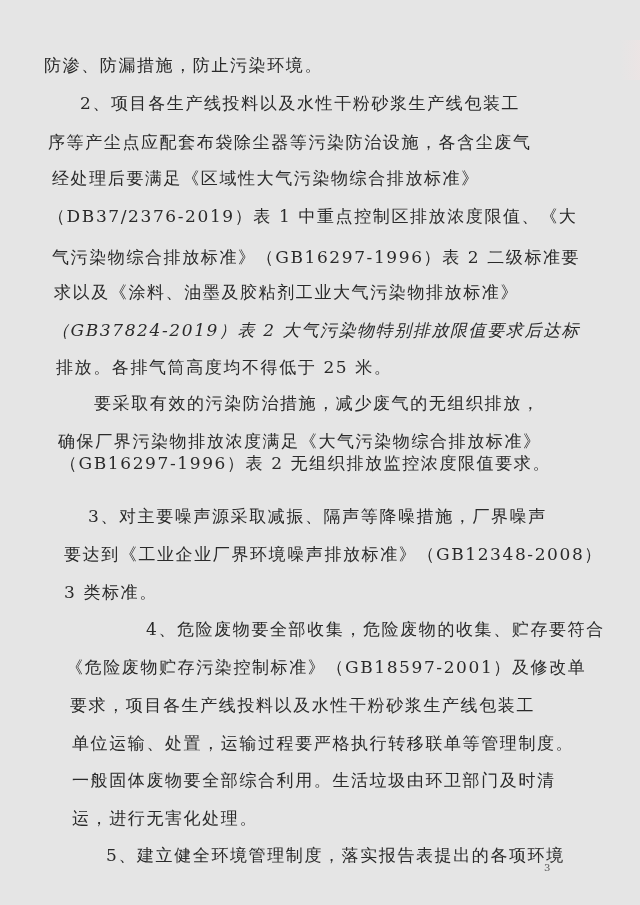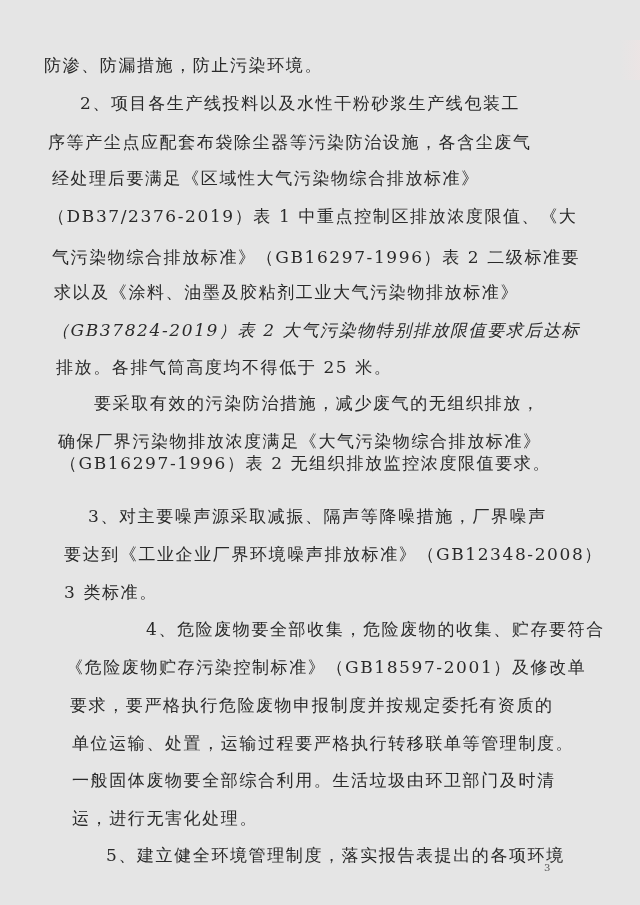--- a/index.html
+++ b/index.html
@@ -57,20 +57,20 @@
       <div class="line" style="left: 52px; top: 319px; font-style: italic;">（GB37824-2019）表 2 大气污染物特别排放限值要求后达标</div>
       <div class="line" style="left: 56px; top: 356px;">排放。各排气筒高度均不得低于 25 米。</div>
       <div class="line" style="left: 94px; top: 392px;">要采取有效的污染防治措施，减少废气的无组织排放，</div>
       <div class="line" style="left: 58px; top: 430px;">确保厂界污染物排放浓度满足《大气污染物综合排放标准》</div>
       <div class="line" style="left: 60px; top: 452px;">（GB16297-1996）表 2 无组织排放监控浓度限值要求。</div>
       <div class="line" style="left: 88px; top: 505px;">3、对主要噪声源采取减振、隔声等降噪措施，厂界噪声</div>
       <div class="line" style="left: 64px; top: 543px;">要达到《工业企业厂界环境噪声排放标准》（GB12348-2008）</div>
       <div class="line" style="left: 64px; top: 581px;">3 类标准。</div>
       <div class="line" style="left: 102px; top: 618px; margin-left: 44px;">4、危险废物要全部收集，危险废物的收集、贮存要符合</div>
       <div class="line" style="left: 66px; top: 656px;">《危险废物贮存污染控制标准》（GB18597-2001）及修改单</div>
-      <div class="line" style="left: 70px; top: 694px;">要求，要严格执行危险废物申报制度并按规定委托有资质的</div>
+      <div class="line" style="left: 70px; top: 694px;">要求，项目各生产线投料以及水性干粉砂浆生产线包装工</div>
       <div class="line" style="left: 72px; top: 732px;">单位运输、处置，运输过程要严格执行转移联单等管理制度。</div>
       <div class="line" style="left: 72px; top: 769px;">一般固体废物要全部综合利用。生活垃圾由环卫部门及时清</div>
       <div class="line" style="left: 72px; top: 807px;">运，进行无害化处理。</div>
       <div class="line" style="left: 106px; top: 844px;">5、建立健全环境管理制度，落实报告表提出的各项环境</div>
     </div>
   <div class="page-mark">3</div>
 </div>
 
 </body></html>

